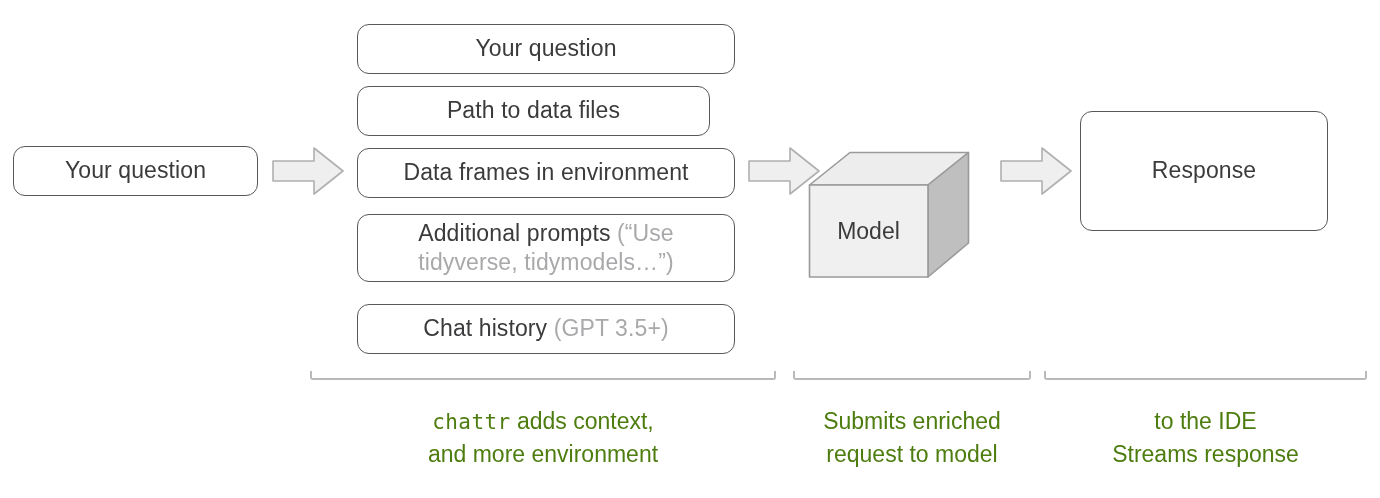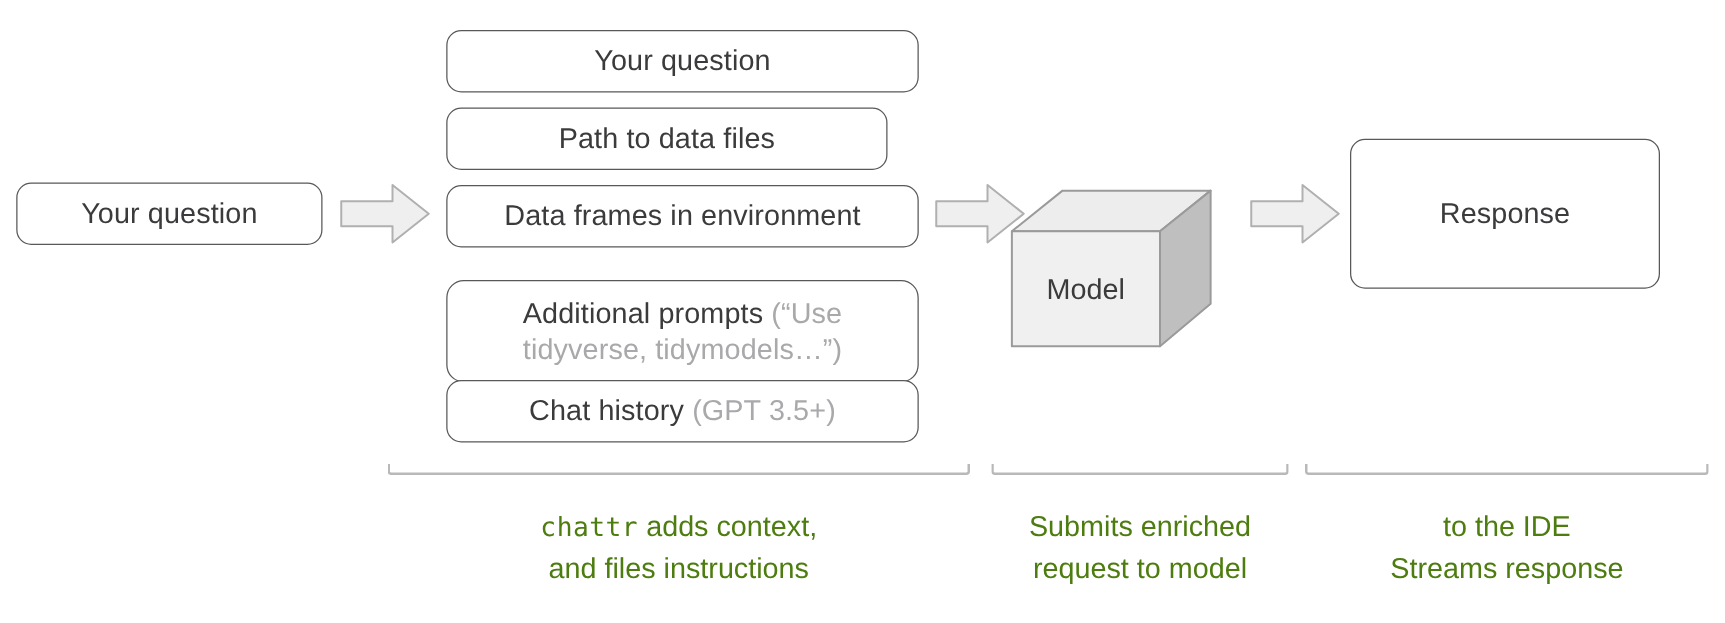--- a/index.html
+++ b/index.html
@@ -108,21 +108,21 @@
   </div>
 
   <div class="node" style="left:357px; top:86px; width:353px; height:50px;">
     <span>Path to data files</span>
   </div>
 
   <div class="node" style="left:357px; top:148px; width:378px; height:50px;">
     <span>Data frames in environment</span>
   </div>
 
-  <div class="node" style="left:357px; top:224px; width:378px; height:82px;border-radius:14px;">
+  <div class="node" style="left:357px; top:214px; width:378px; height:68px;">
     <span><span>Additional prompts </span><span class="muted">(“Use tidyverse, tidymodels…”)</span></span>
   </div>
 
   <div class="node" style="left:357px; top:304px; width:378px; height:50px;">
     <span><span>Chat history </span><span class="muted">(GPT 3.5+)</span></span>
   </div>
 
   <div class="arrow" style="left:748px; top:146px; width:72px; height:50px;">
     <svg width="72" height="50" viewBox="0 0 72 50" xmlns="http://www.w3.org/2000/svg">
       <polygon points="1,15 42,15 42,2 71,25 42,48 42,35 1,35" fill="#efefef" stroke="#b0b0b2" stroke-width="1.6" stroke-linejoin="round"></polygon>
@@ -152,21 +152,21 @@
   <div class="node" style="left:1080px; top:111px; width:248px; height:120px;">
     <span>Response</span>
   </div>
 
   <div class="bracket" style="left:310px; top:371px; width:466px;"></div>
   <div class="bracket" style="left:793px; top:371px; width:238px;"></div>
   <div class="bracket" style="left:1044px; top:371px; width:323px;"></div>
 
   <div class="caption" style="left:310px; top:405px; width:466px;">
     <div><span class="mono">chattr</span><span> adds context,</span></div>
-    <div>and files instructions</div>
+    <div>and more environment</div>
   </div>
 
   <div class="caption" style="left:793px; top:405px; width:238px;">
     <div>Submits enriched</div>
     <div>request to model</div>
   </div>
 
   <div class="caption" style="left:1044px; top:405px; width:323px;">
     <div>to the IDE</div>
     <div>Streams response</div>

